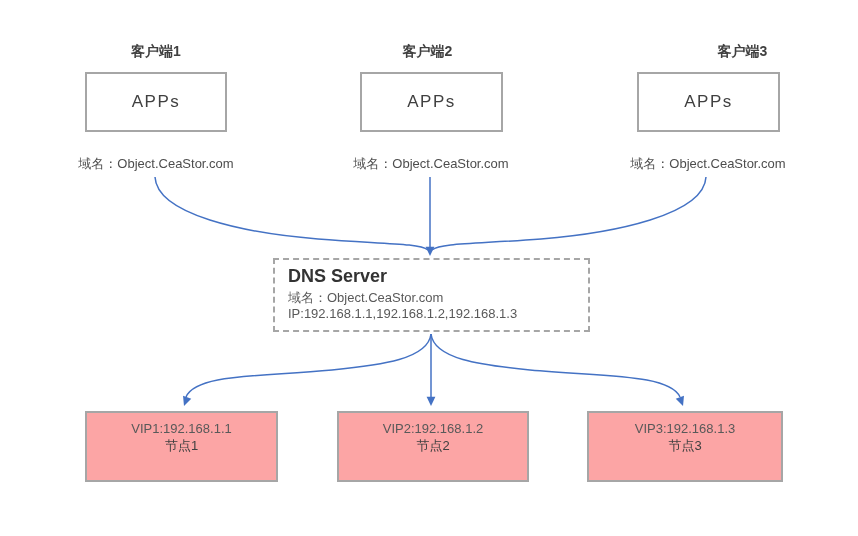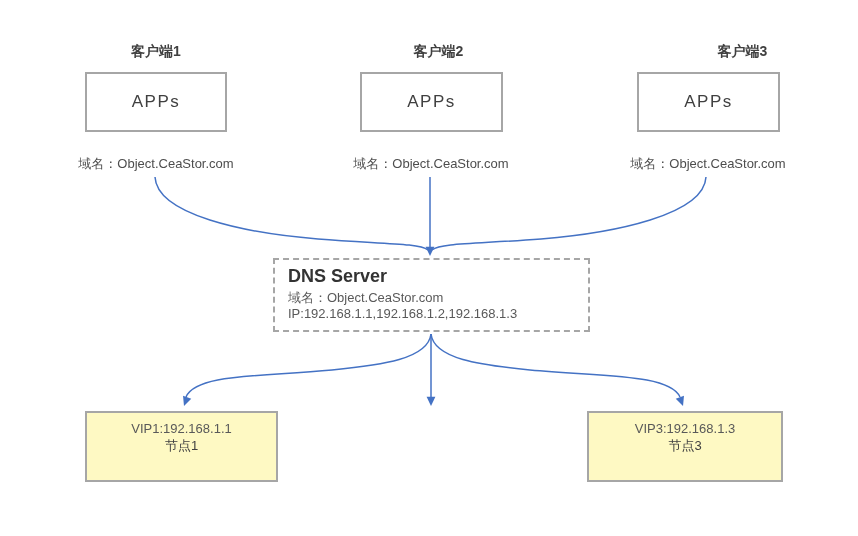--- a/index.html
+++ b/index.html
@@ -34,21 +34,21 @@
   }
   .dns-title{
     font-size:18px;font-weight:bold;color:#333333;
     line-height:22px;margin-bottom:3px;
   }
   .dns-line{
     font-size:13px;color:#595959;line-height:15.5px;white-space:nowrap;
   }
   .node-box{
     top:411px;height:71px;
-    border:2px solid #a6a6a6;background:#fef9c3;text-align:center;
+    border:2px solid #a6a6a6;background:#fca5a5;text-align:center;
   }
   .node-vip{
     margin-top:8px;font-size:13px;color:#595959;line-height:15px;
   }
   .node-name{
     font-size:13px;font-weight:normal;color:#404040;line-height:20px;
   }
   svg.connectors{position:absolute;left:0;top:0;pointer-events:none;}
   svg.connectors path{fill:none;stroke:#4472c4;stroke-width:1.5;}
   svg.connectors polygon{fill:#4472c4;stroke:none;}
@@ -72,21 +72,21 @@
     <polygon points="431,406 426.6,396.8 435.4,396.8"></polygon>
     <polygon points="683,406 678.6,396.8 687.4,396.8" transform="rotate(-20 683 406)"></polygon>
   </svg>
 
   <div class="abs client-title" style="left:85px;width:142px;">客户端1</div>
   <div class="abs apps-box" style="left:85px;width:142px;">
     <span class="apps-label">APPs</span>
   </div>
   <div class="abs domain-label" style="left:36px;width:240px;">域名：Object.CeaStor.com</div>
 
-  <div class="abs client-title" style="left:367px;width:143px;text-align:center;">客户端2</div>
+  <div class="abs client-title" style="left:356px;width:143px;text-align:center;">客户端2</div>
   <div class="abs apps-box" style="left:360px;width:143px;">
     <span class="apps-label">APPs</span>
   </div>
   <div class="abs domain-label" style="left:311px;width:240px;">域名：Object.CeaStor.com</div>
 
   <div class="abs client-title" style="left:671px;width:143px;">客户端3</div>
   <div class="abs apps-box" style="left:637px;width:143px;">
     <span class="apps-label">APPs</span>
   </div>
   <div class="abs domain-label" style="left:588px;width:240px;">域名：Object.CeaStor.com</div>
@@ -95,19 +95,23 @@
     <div class="dns-title">DNS Server</div>
     <div class="dns-line">域名：Object.CeaStor.com</div>
     <div class="dns-line">IP:192.168.1.1,192.168.1.2,192.168.1.3</div>
   </div>
 
   <div class="abs node-box" style="left:85px;width:193px;">
     <div class="node-vip">VIP1:192.168.1.1</div>
     <div class="node-name">节点1</div>
   </div>
 
+  <div class="abs node-box" style="left:337px;width:192px;">
+    <div class="node-vip">VIP2:192.168.1.2</div>
+    <div class="node-name">节点2</div>
+  </div>
 
   <div class="abs node-box" style="left:587px;width:196px;">
     <div class="node-vip">VIP3:192.168.1.3</div>
     <div class="node-name">节点3</div>
   </div>
 
 </div>
 
 </body></html>

